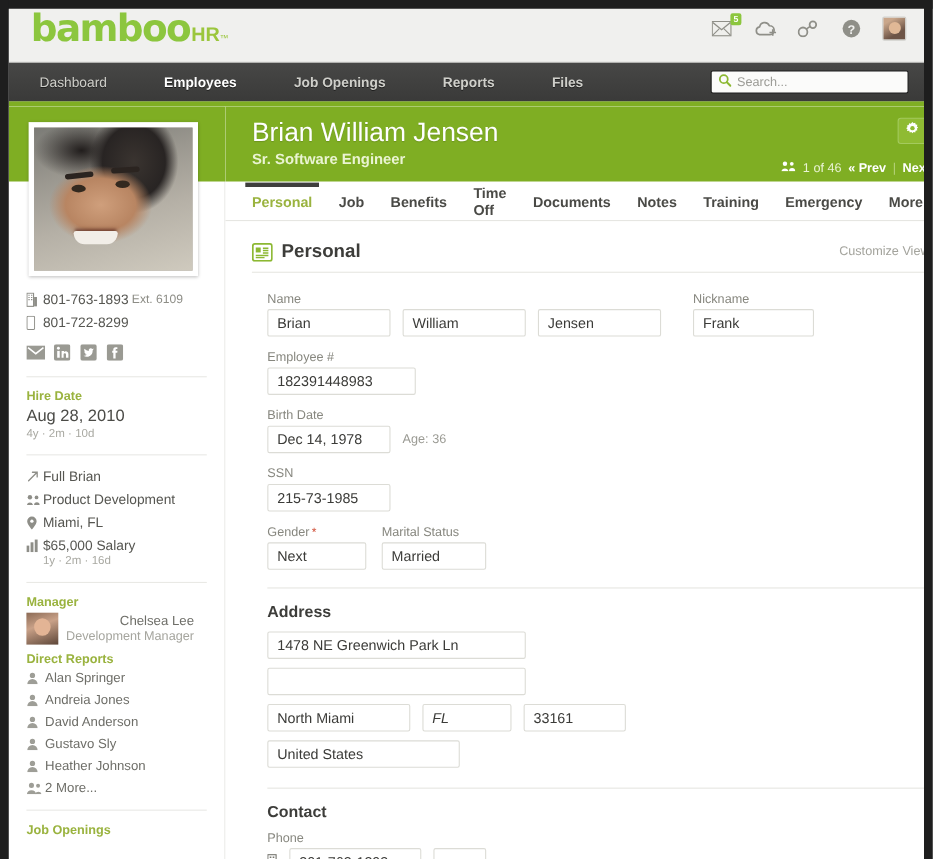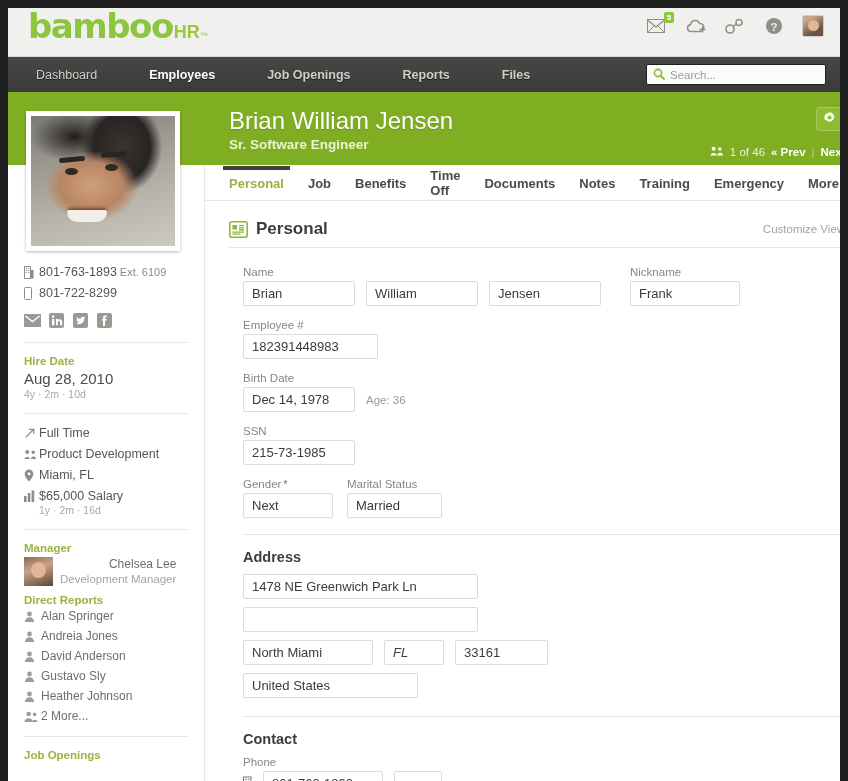--- a/index.html
+++ b/index.html
@@ -243,21 +243,21 @@
   .fld.w-name { width: 112px; margin-right: 11px; }
   .fld.w-nick { width: 110px; }
   .fld.w-emp  { width: 135px; }
   .fld.w-stat { width: 95px; }
   .fld.w-birth{ width: 112px; }
   .fld.w-ssn  { width: 112px; }
   .fld.w-gender { width: 90px; }
   .fld.w-marital{ width: 95px; }
   .fld.w-addr1 { width: 235px; }
   .fld.w-city  { width: 130px; }
-  .fld.w-state { width: 60px; font-style: italic; }
+  .fld.w-state { width: 81px; font-style: italic; }
   .fld.w-zip   { width: 93px; }
   .fld.w-country { width: 175px; }
   .fld.w-phone { width: 120px; }
   .fld.w-ext   { width: 48px; }
   .gap11 { margin-right: 11px; }
   .gap14 { margin-right: 14px; }
   .agetxt { font-size: 11.5px; color: #9a9a93; align-self: center; margin-left: 11px; }
   .req { color: #cf4b33; font-size: 11px; margin-left: 2px; }
   .sec-block-title {
     font-size: 14.5px; font-weight: bold; color: #3d3d3a;
@@ -411,21 +411,21 @@
         </div>
 
         <div class="hr-sep"></div>
 
         <div class="srow">
           <span class="sic">
             <svg width="12" height="12" viewBox="0 0 12 12">
               <path d="M2 10 L9.5 2.5 M5.5 2.3 H9.8 V6.6" fill="none" stroke="#8e8e88" stroke-width="1.2" stroke-linecap="round"></path>
             </svg>
           </span>
-          <span class="stxt">Full Time</span>
+          <span class="stxt">Full Brian</span>
         </div>
 
         <div class="srow">
           <span class="sic">
             <svg width="13" height="11" viewBox="0 0 13 11">
               <circle cx="3.2" cy="3" r="2" fill="#8e8e88"></circle>
               <circle cx="9.2" cy="3.2" r="1.7" fill="#8e8e88"></circle>
               <path d="M0.4 10 a2.9 2.9 0 0 1 5.6 0 Z M7 10 a2.5 2.5 0 0 1 5 0 Z" fill="#8e8e88"></path>
             </svg>
           </span>

